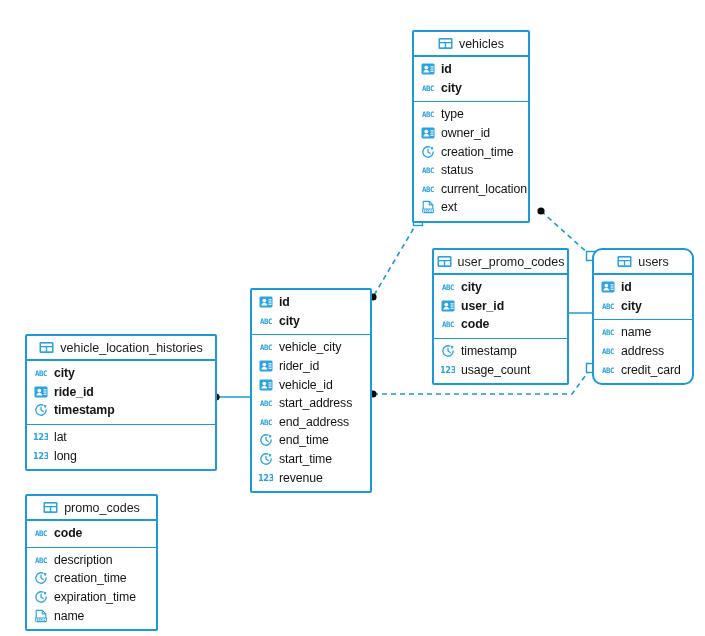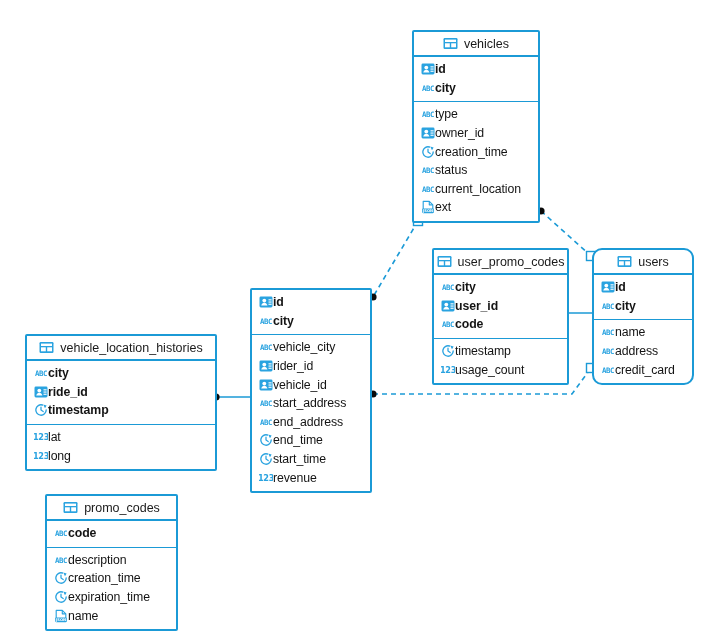--- a/index.html
+++ b/index.html
@@ -51,20 +51,21 @@
   }
   .tbl-section {
     padding: 3px 0 4px 0;
   }
   .tbl-section + .tbl-section {
     border-top: 1.5px solid #1b9ad6;
   }
   .col-row {
     display: flex;
     align-items: center;
+    gap: 6px;
     height: 18.6px;
     padding: 0 7px;
     white-space: nowrap;
   }
   .col-name {
     font-size: 12.3px;
     color: #141414;
     letter-spacing: -0.1px;
   }
   .col-row.pk .col-name {
@@ -108,21 +109,21 @@
         <circle cx="373" cy="394" r="3.6" fill="#0a0a0a"></circle>
         <rect x="586.5" y="363.5" width="9" height="9" fill="#ffffff" stroke="#1b9ad6" stroke-width="1.4"></rect>
       </g>
       <g>
         <path d="M216 397 L250 397" fill="none" stroke="#1b9ad6" stroke-width="1.6"></path>
         <circle cx="216" cy="397" r="3.6" fill="#0a0a0a"></circle>
       </g>
     </svg>
 
   <div id="tables-layer">
-      <div class="table-card" style="left: 412px; top: 30px; width: 128px;">
+      <div class="table-card" style="left: 412px; top: 30px; width: 118px;">
         <div class="tbl-header">
           <svg class="icon-hdr" viewBox="0 0 15 13" xmlns="http://www.w3.org/2000/svg">
             <rect x="0.5" y="1" width="14" height="11" rx="1.2" fill="#2aa3e0"></rect>
             <rect x="2" y="2.6" width="11" height="2.4" fill="#ffffff"></rect>
             <rect x="2" y="6.3" width="4.8" height="4" fill="#ffffff"></rect>
             <rect x="8.2" y="6.3" width="4.8" height="4" fill="#ffffff"></rect>
           </svg>
           <span class="tbl-title">vehicles</span>
         </div>
         <div class="tbl-section">
@@ -425,21 +426,21 @@
             <span class="col-name">lat</span>
           </div>
           <div class="col-row">
             <svg class="icon" viewBox="0 0 14 14" xmlns="http://www.w3.org/2000/svg">
               <text x="7" y="10" font-family="DejaVu Sans, sans-serif" font-size="8.2" font-weight="bold" fill="#2aa3e0" text-anchor="middle" letter-spacing="-0.3">123</text>
             </svg>
             <span class="col-name">long</span>
           </div>
         </div>
       </div>
-      <div class="table-card" style="left: 25px; top: 494px; width: 133px; margin-left: 20px;">
+      <div class="table-card" style="left: 25px; top: 494px; width: 133px;">
         <div class="tbl-header">
           <svg class="icon-hdr" viewBox="0 0 15 13" xmlns="http://www.w3.org/2000/svg">
             <rect x="0.5" y="1" width="14" height="11" rx="1.2" fill="#2aa3e0"></rect>
             <rect x="2" y="2.6" width="11" height="2.4" fill="#ffffff"></rect>
             <rect x="2" y="6.3" width="4.8" height="4" fill="#ffffff"></rect>
             <rect x="8.2" y="6.3" width="4.8" height="4" fill="#ffffff"></rect>
           </svg>
           <span class="tbl-title">promo_codes</span>
         </div>
         <div class="tbl-section">

